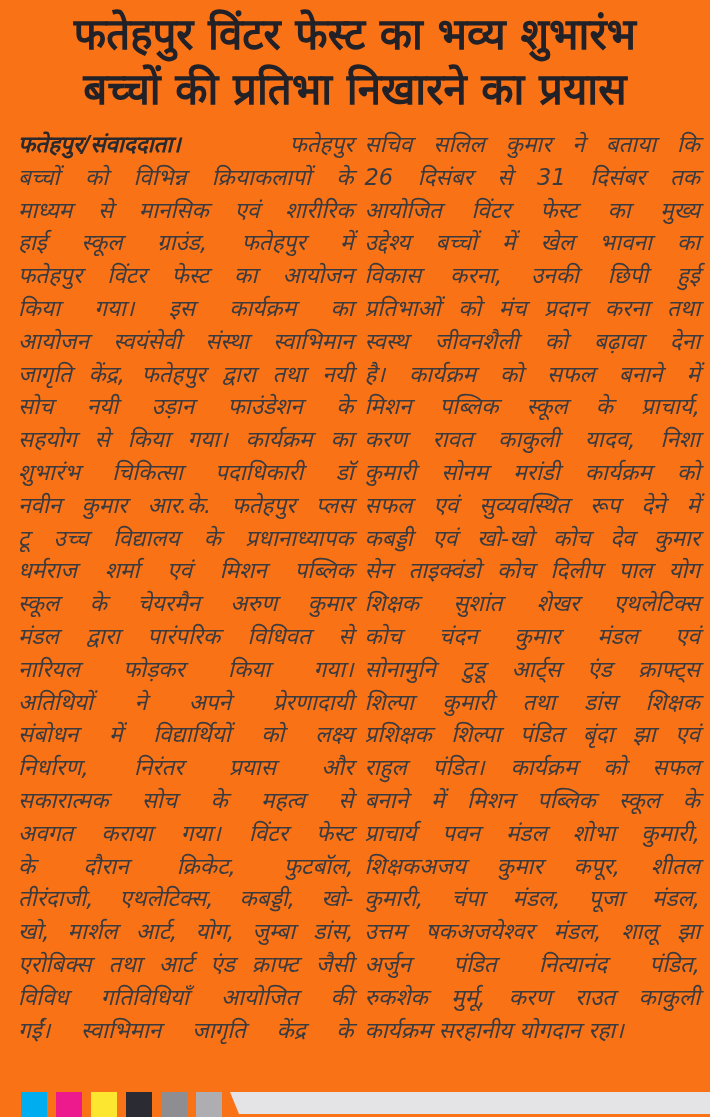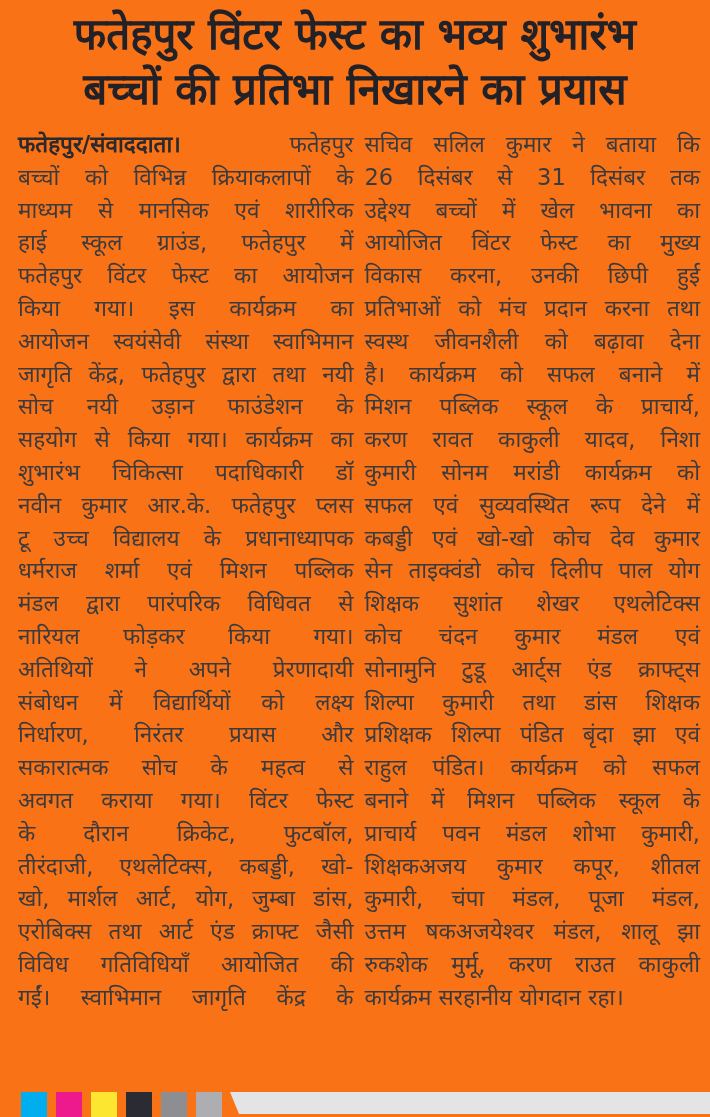--- a/index.html
+++ b/index.html
@@ -27,20 +27,21 @@
   }
   .headline .hl {
     display: block;
     transform: scaleY(1.04);
   }
   .article {
     display: flex;
     gap: 11px;
     padding: 10px 10px 0 18px;
     margin-top: 2px;
+    font-style: italic;
   }
   .col {
     flex: 1 1 0;
     min-width: 0;
   }
   .line {
     height: 32.8px;
     line-height: 32.8px;
     font-size: 22.5px;
     color: #3b3b3f;
@@ -113,40 +114,41 @@
         <div class="line">फतेहपुर विंटर फेस्ट का आयोजन</div>
         <div class="line">किया गया। इस कार्यक्रम का</div>
         <div class="line">आयोजन स्वयंसेवी संस्था स्वाभिमान</div>
         <div class="line">जागृति केंद्र, फतेहपुर द्वारा तथा नयी</div>
         <div class="line">सोच नयी उड़ान फाउंडेशन के</div>
         <div class="line">सहयोग से किया गया। कार्यक्रम का</div>
         <div class="line">शुभारंभ चिकित्सा पदाधिकारी डॉ</div>
         <div class="line">नवीन कुमार आर.के. फतेहपुर प्लस</div>
         <div class="line">टू उच्च विद्यालय के प्रधानाध्यापक</div>
         <div class="line">धर्मराज शर्मा एवं मिशन पब्लिक</div>
+        <div class="line">स्कूल के चेयरमैन अरुण कुमार</div>
         <div class="line">मंडल द्वारा पारंपरिक विधिवत से</div>
         <div class="line">नारियल फोड़कर किया गया।</div>
         <div class="line">अतिथियों ने अपने प्रेरणादायी</div>
         <div class="line">संबोधन में विद्यार्थियों को लक्ष्य</div>
         <div class="line">निर्धारण, निरंतर प्रयास और</div>
         <div class="line">सकारात्मक सोच के महत्व से</div>
         <div class="line">अवगत कराया गया।  विंटर फेस्ट</div>
         <div class="line">के दौरान क्रिकेट, फुटबॉल,</div>
         <div class="line">तीरंदाजी, एथलेटिक्स, कबड्डी, खो-</div>
         <div class="line">खो, मार्शल आर्ट, योग, जुम्बा डांस,</div>
         <div class="line">एरोबिक्स तथा आर्ट एंड क्राफ्ट जैसी</div>
         <div class="line">विविध गतिविधियाँ आयोजित की</div>
         <div class="line">गईं। स्वाभिमान जागृति केंद्र के</div>
       </div>
     <div class="col col-right">
 
     <div class="line">सचिव सलिल कुमार ने बताया कि</div>
         <div class="line">26 दिसंबर से 31 दिसंबर तक</div>
+        <div class="line">आयोजित विंटर फेस्ट का मुख्य</div>
         <div class="line">उद्देश्य बच्चों में खेल भावना का</div>
-        <div class="line">आयोजित विंटर फेस्ट का मुख्य</div>
         <div class="line">विकास करना, उनकी छिपी हुई</div>
         <div class="line">प्रतिभाओं को मंच प्रदान करना तथा</div>
         <div class="line">स्वस्थ जीवनशैली को बढ़ावा देना</div>
         <div class="line">है। कार्यक्रम को सफल बनाने में</div>
         <div class="line">मिशन पब्लिक स्कूल के प्राचार्य,</div>
         <div class="line">करण रावत काकुली यादव, निशा</div>
         <div class="line">कुमारी सोनम मरांडी कार्यक्रम को</div>
         <div class="line">सफल एवं सुव्यवस्थित रूप देने में</div>
         <div class="line">कबड्डी एवं खो-खो कोच देव कुमार</div>
         <div class="line">सेन ताइक्वंडो कोच दिलीप पाल योग</div>
@@ -154,20 +156,21 @@
         <div class="line">कोच चंदन कुमार मंडल एवं</div>
         <div class="line">सोनामुनि टुडू आर्ट्स एंड क्राफ्ट्स</div>
         <div class="line">शिल्पा कुमारी तथा डांस शिक्षक</div>
         <div class="line">प्रशिक्षक शिल्पा पंडित बृंदा झा एवं</div>
         <div class="line">राहुल पंडित। कार्यक्रम को सफल</div>
         <div class="line">बनाने में मिशन पब्लिक स्कूल के</div>
         <div class="line">प्राचार्य पवन मंडल शोभा कुमारी,</div>
         <div class="line">शिक्षकअजय कुमार कपूर, शीतल</div>
         <div class="line">कुमारी, चंपा मंडल, पूजा मंडल,</div>
         <div class="line">उत्तम षकअजयेश्वर मंडल, शालू झा</div>
+        <div class="line">अर्जुन पंडित नित्यानंद पंडित,</div>
         <div class="line">रुकशेक मुर्मू, करण राउत काकुली</div>
         <div class="line">कार्यक्रम सरहानीय योगदान रहा।</div>
       </div>
   </div>
 
   <div class="print-marks">
     <div class="swatches">
 
     <div class="swatch" style="background: rgb(0, 174, 239);"></div>
         <div class="swatch" style="background: rgb(236, 26, 141);"></div>

